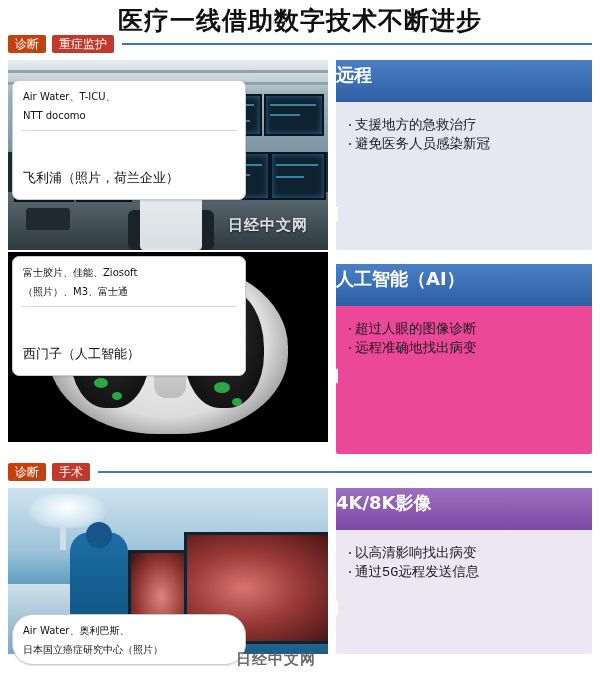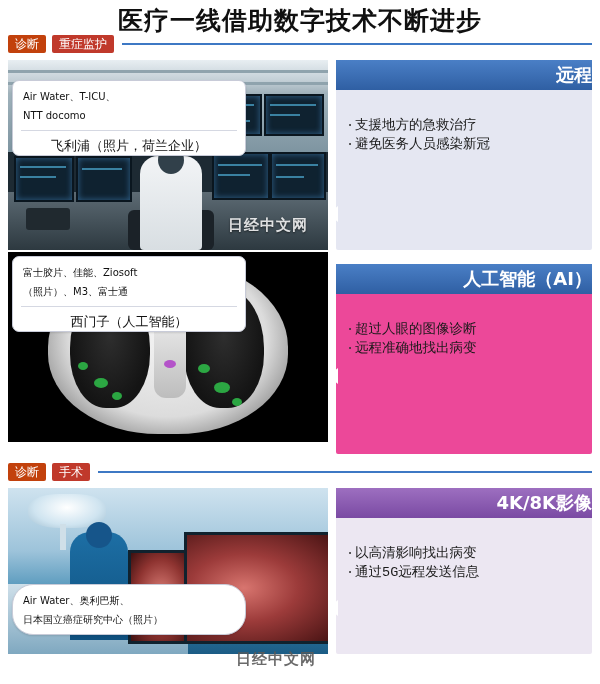--- a/index.html
+++ b/index.html
@@ -166,23 +166,23 @@
     border-radius: 2px;
   }
   .block-remote { top: 60px;  height: 190px; background:#e5e7f2; }
   .block-ai     { top: 264px; height: 190px; background:#ec4899; }
   .block-4k     { top: 488px; height: 166px; background:#ece7f2; }
 
   .hdr {
     position: absolute;
     left: 0; top: 0;
     width: 100%;
-    height: 30px;
+    height: 42px;
     line-height: 30px;
-    text-align: right;
+    text-align: left;
     color: #ffffff;
     font-size: 18px;
     font-weight: bold;
     font-family: "DejaVu Sans", "Liberation Sans", sans-serif;
   }
   .hdr-blue   { background: linear-gradient(180deg,#4a7fc6 0%, #2f5fa3 100%); }
   .hdr-blue2  { background: linear-gradient(180deg,#4a7fc6 0%, #2f5fa3 100%); }
   .hdr-purple { background: linear-gradient(180deg,#9d6fc0 0%, #7a4aa3 100%); }
 
   .bullets {
@@ -214,29 +214,30 @@
     font-size: 10px;
     line-height: 19px;
     color: #111;
   }
   .card .divider {
     height: 1px;
     background: #d5d8e2;
     margin: 0 8px;
   }
   .card .row2 {
-    padding: 5px 10px 0 10px;
+    padding: 5px 10px 12px 10px;
     font-size: 13px;
     line-height: 19px;
     color: #111;
-    text-align: center;
+    text-align: left;
+    margin-top: 32px;
   }
   .card-remote { top: 80px; }
   .card-ai     { top: 256px; }
-  .card-4k     { top: 584px; border-radius: 21px; }
+  .card-4k     { top: 614px; border-radius: 21px; }
   .card-4k .row1 { text-align: left; }
 
   .pointer {
     position: absolute;
     width: 0; height: 0;
     border-top: 8px solid transparent;
     border-bottom: 8px solid transparent;
     border-right: 10px solid #ffffff;
   }
   .pointer-remote { left: 328px; top: 206px; }

